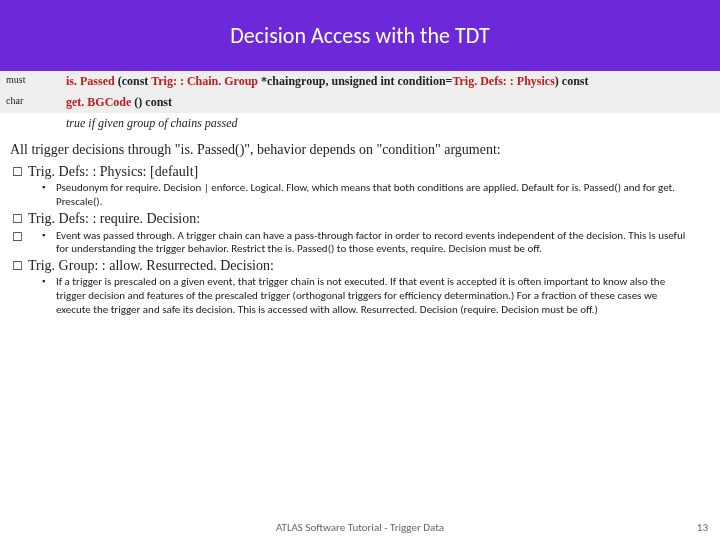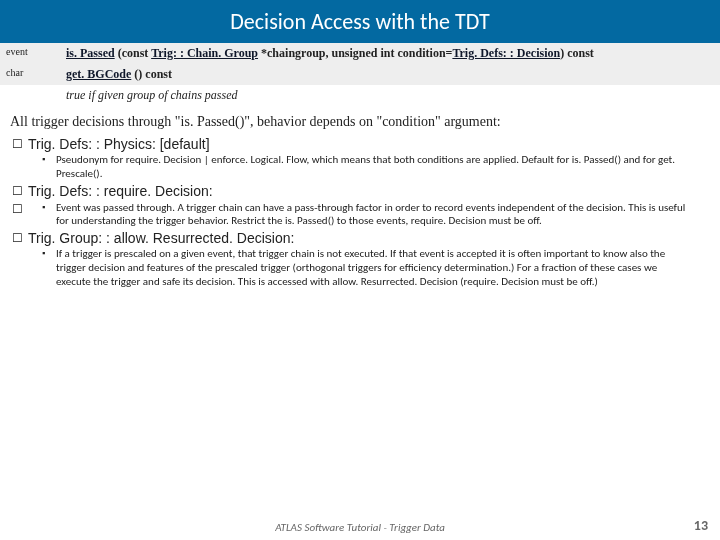--- a/index.html
+++ b/index.html
@@ -1,46 +1,46 @@
 <!DOCTYPE html>
 <html><head>
 <meta charset="utf-8">
 <style>
   * { box-sizing: border-box; margin: 0; padding: 0; }
   body { width: 720px; height: 540px; font-family: Calibri, 'Segoe UI', Arial, sans-serif; font-size: 12px; color: #222; background: #fff; position: relative; }
-  .title-bar { background: #0369a1; color: #fff; text-align: center; font-size: 22px; padding: 8px 0; font-weight: 400; }
+  .title-bar { background: #6d28d9; color: #fff; text-align: center; font-size: 22px; padding: 22px 0; font-weight: 400; }
   .api-table { width: 100%; border-collapse: collapse; }
   .api-table td { vertical-align: top; padding: 3px 6px; }
   .ret-col { width: 60px; font-family: Georgia, 'Times New Roman', serif; font-size: 10px; background: #eeeeee; }
   .sig-col { font-family: Georgia, 'Times New Roman', serif; font-size: 12px; }
   .sig-col.header-row { background: #eeeeee; font-weight: 600; }
-  .sig-col.header-row a { text-decoration: underline; color: #0f172a; }
+  .sig-col.header-row a { color: #b91c1c; }
   .sig-col.desc-row { font-style: italic; }
   .intro { font-family: Georgia, 'Times New Roman', serif; font-size: 14px; margin: 8px 10px 6px; }
   ul.outer { list-style: none; margin: 0 14px; }
   ul.outer > li { margin: 2px 0 2px 14px; position: relative; }
   ul.outer > li::before { content: "☐"; position: absolute; left: -16px; top: 1px; font-size: 12px; }
-  .item-title { font-family: Liberation Sans, sans-serif; font-size: 14px; }
+  .item-title { font-family: Liberation Serif, serif; font-size: 14px; }
   ul.inner { list-style: none; margin: 1px 12px 1px 28px; }
   ul.inner > li { position: relative; font-family: Calibri, Arial, sans-serif; font-size: 11px; line-height: 1.25; }
   ul.inner > li::before { content: "▪"; position: absolute; left: -14px; top: 0; font-size: 9px; }
   em { font-style: italic; }
-  .footer { position: absolute; bottom: 6px; left: 0; width: 100%; text-align: center; font-family: Calibri, Arial, sans-serif; font-size: 11px; color: #666; font-style: italic; }
-  .pagenum { position: absolute; bottom: 6px; right: 12px; font-size: 14px; color: #666; font-weight: bold; }
+  .footer { position: absolute; bottom: 6px; left: 0; width: 100%; text-align: center; font-family: Calibri, Arial, sans-serif; font-size: 11px; color: #666; }
+  .pagenum { position: absolute; bottom: 6px; right: 12px; font-size: 11px; color: #666; }
 </style>
 </head>
 <body>
 
 <div class="title-bar">Decision Access with the TDT</div>
 
 <table class="api-table">
   <tbody id="api-body">
       <tr>
-        <td class="ret-col" rowspan="1">event</td>
-        <td class="sig-col header-row"><a>is. Passed</a> (const <a>Trig: : Chain. Group</a> *chaingroup, unsigned int condition=<a>Trig. Defs: : Decision</a>) const</td>
+        <td class="ret-col" rowspan="1">must</td>
+        <td class="sig-col header-row"><a>is. Passed</a> (const <a>Trig: : Chain. Group</a> *chaingroup, unsigned int condition=<a>Trig. Defs: : Physics</a>) const</td>
       </tr>
       <tr>
         <td class="ret-col" rowspan="1">char</td>
         <td class="sig-col header-row"><a>get. BGCode</a> () const</td>
       </tr>
       <tr>
         <td class="ret-col" style="background: rgb(255, 255, 255);"></td>
         <td class="sig-col desc-row">true if given group of chains passed</td>
       </tr>
     </tbody>

